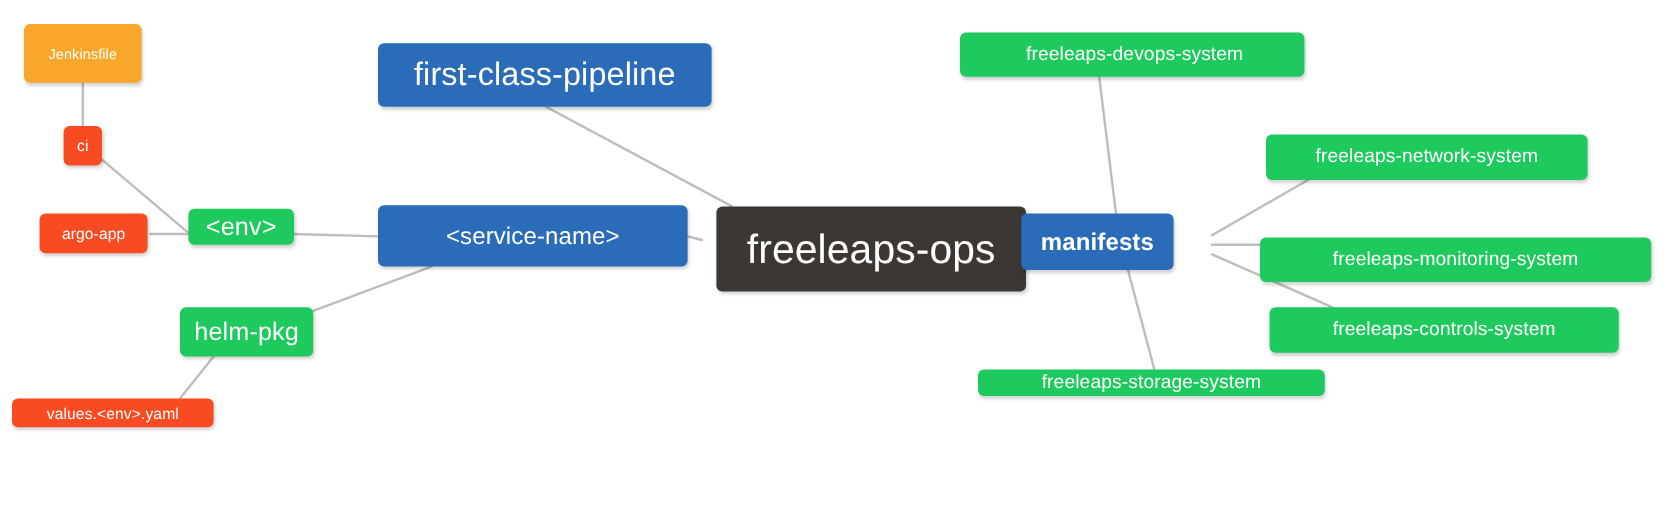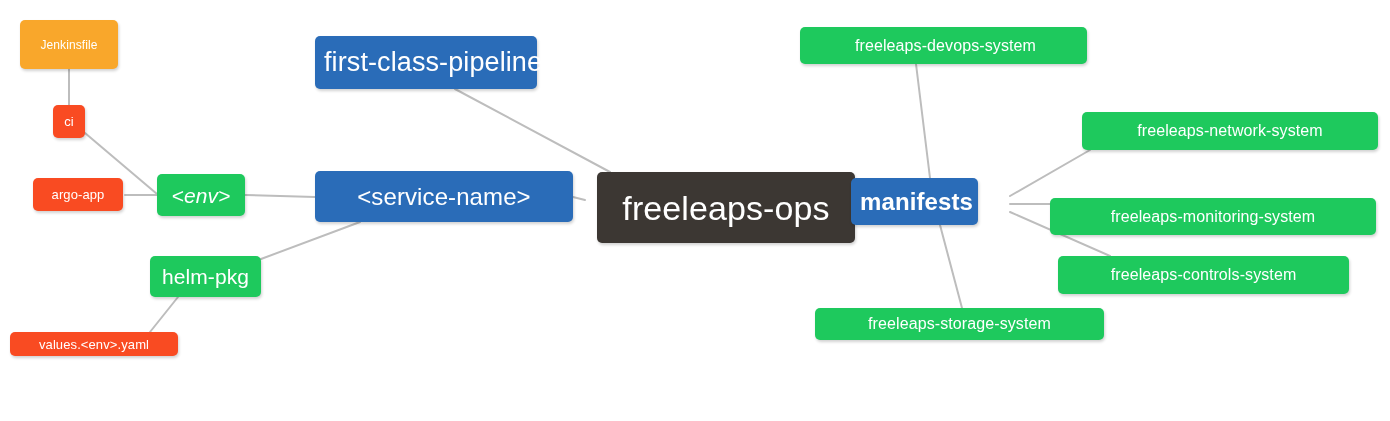--- a/index.html
+++ b/index.html
@@ -49,21 +49,21 @@
   
   .theme-root   { background: #3c3733; }
   .theme-blue   { background: #2a6cb8; }
   .theme-green  { background: #1ec95d; }
   .theme-orange { background: #f9a72b; }
   .theme-red    { background: #f94b22; }
 
   
   .size-root    { font-size: 34px; margin-left: 12px; }
   .size-l1      { font-size: 27px; }
-  .size-l1s     { font-size: 24px; }
+  .size-l1s     { font-size: 20px; }
   .size-l2      { font-size: 21px; }
   .size-l3      { font-size: 16px; }
   .size-l4      { font-size: 13px; justify-content: flex-end; }
   .size-l5      { font-size: 12px; }
 </style>
 </head>
 <body>
 
 <div id="mindmap-canvas">
   <svg id="edge-layer" viewBox="0 0 1390 421">
@@ -85,50 +85,50 @@
   <div id="node-layer">
       <div class="node theme-orange size-l5" style="left: 20px; top: 20px; width: 98px; height: 49px;">
         <span class="node-label">Jenkinsfile</span>
       </div>
       <div class="node theme-red size-l4" style="left: 53px; top: 105px; width: 32px; height: 33px;">
         <span class="node-label">ci</span>
       </div>
       <div class="node theme-red size-l4" style="left: 33px; top: 178px; width: 90px; height: 33px;">
         <span class="node-label">argo-app</span>
       </div>
-      <div class="node theme-green size-l2" style="left: 157px; top: 174px; width: 88px; height: 42px; font-style: italic;">
+      <div class="node theme-green size-l2" style="left: 157px; top: 174px; width: 88px; height: 30px;">
         <span class="node-label">&lt;env&gt;</span>
       </div>
       <div class="node theme-green size-l2" style="left: 150px; top: 256px; width: 111px; height: 41px;">
         <span class="node-label">helm-pkg</span>
       </div>
       <div class="node theme-red size-l4" style="left: 10px; top: 332px; width: 168px; height: 24px;">
         <span class="node-label">values.&lt;env&gt;.yaml</span>
       </div>
-      <div class="node theme-blue size-l1" style="left: 315px; top: 36px; width: 222px; height: 53px;">
+      <div class="node theme-blue size-l1" style="left: 315px; top: 36px; width: 278px; height: 53px;">
         <span class="node-label">first-class-pipeline</span>
       </div>
       <div class="node theme-blue size-l1s" style="left: 315px; top: 171px; width: 258px; height: 51px;">
         <span class="node-label">&lt;service-name&gt;</span>
       </div>
       <div class="node theme-root size-root" style="left: 585px; top: 172px; width: 258px; height: 71px;">
         <span class="node-label">freeleaps-ops</span>
       </div>
       <div class="node theme-blue size-l1s" style="left: 851px; top: 178px; width: 127px; height: 47px; font-weight: bold;">
         <span class="node-label">manifests</span>
       </div>
       <div class="node theme-green size-l3" style="left: 800px; top: 27px; width: 287px; height: 37px; padding-left: 13px;">
         <span class="node-label">freeleaps-devops-system</span>
       </div>
-      <div class="node theme-green size-l3" style="left: 1082px; top: 112px; width: 296px; height: 38px;">
+      <div class="node theme-green size-l3" style="left: 1055px; top: 112px; width: 268px; height: 38px;">
         <span class="node-label">freeleaps-network-system</span>
       </div>
       <div class="node theme-green size-l3" style="left: 1050px; top: 186px; width: 326px; height: 37px; margin-top: 12px;">
         <span class="node-label">freeleaps-monitoring-system</span>
       </div>
       <div class="node theme-green size-l3" style="left: 1058px; top: 256px; width: 291px; height: 38px;">
         <span class="node-label">freeleaps-controls-system</span>
       </div>
-      <div class="node theme-green size-l3" style="left: 815px; top: 308px; width: 289px; height: 32px;">
+      <div class="node theme-green size-l3" style="left: 815px; top: 308px; width: 289px; height: 22px;">
         <span class="node-label">freeleaps-storage-system</span>
       </div>
     </div>
 </div>
 
 </body></html>

